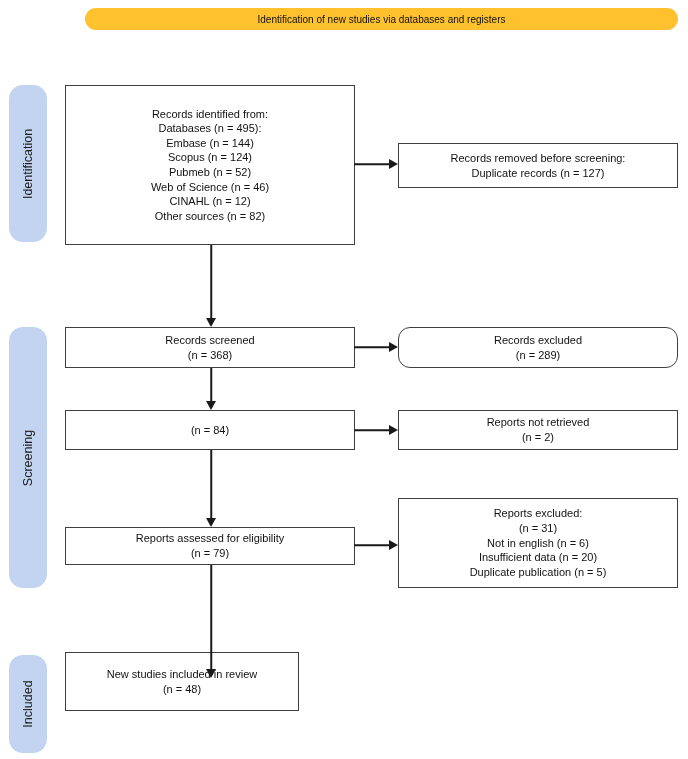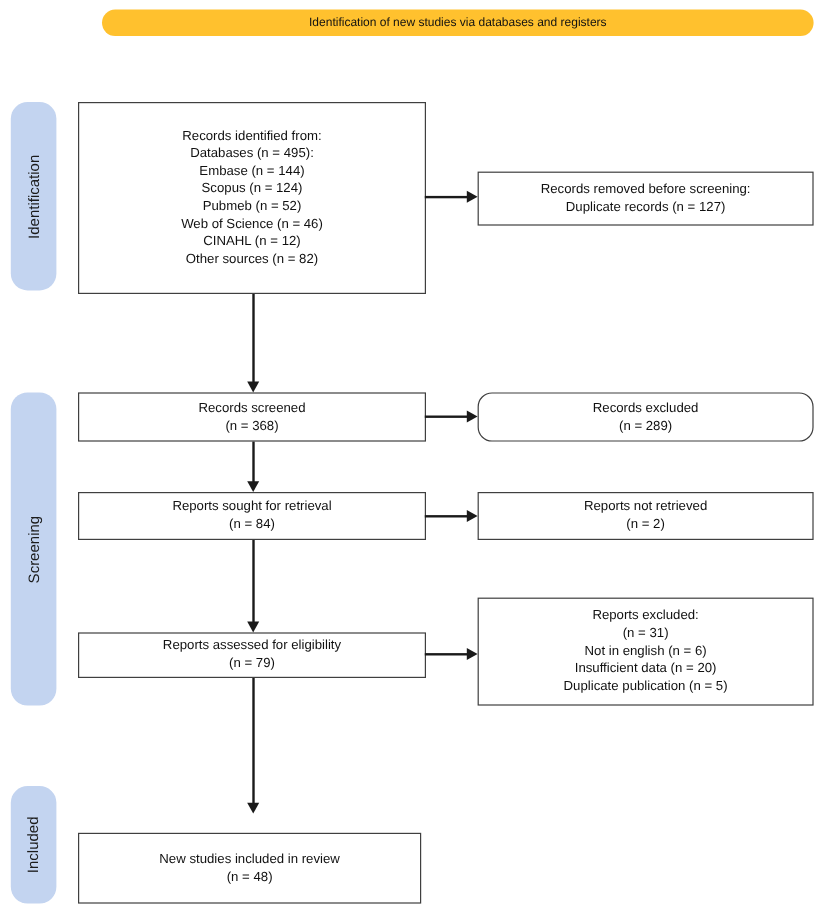--- a/index.html
+++ b/index.html
@@ -38,21 +38,21 @@
     text-align:center;font-size:11px;line-height:1.33;
   }
   .box-records-identified{left:65px;top:85px;width:290px;height:160px;}
   .box-records-removed{left:398px;top:143px;width:280px;height:45px;}
   .box-records-screened{left:65px;top:327px;width:290px;height:41px;}
   .box-records-excluded{left:398px;top:327px;width:280px;height:41px;border-radius:12px;}
   .box-reports-sought{left:65px;top:410px;width:290px;height:40px;}
   .box-reports-not-retrieved{left:398px;top:410px;width:280px;height:40px;}
   .box-reports-assessed{left:65px;top:527px;width:290px;height:38px;}
   .box-reports-excluded{left:398px;top:498px;width:280px;height:90px;}
-  .box-new-studies{left:65px;top:694px;width:286px;height:59px;}
+  .box-new-studies{left:65px;top:652px;width:234px;height:59px;}
   .arrow{position:absolute;}
   .arrow-h{height:12px;}
   .arrow-h .shaft{
     position:absolute;left:0;right:8px;top:50%;transform:translateY(-50%);
     height:1.5px;background:var(--arrow);
   }
   .arrow-h .head{
     position:absolute;right:0;top:50%;transform:translateY(-50%);
     width:0;height:0;border-left:9px solid var(--arrow);
     border-top:5.5px solid transparent;border-bottom:5.5px solid transparent;
@@ -115,21 +115,20 @@
     <div>Records screened</div>
     <div>(n = 368)</div>
   </div>
 
   <div class="box box-records-excluded">
     <div>Records excluded</div>
     <div>(n = 289)</div>
   </div>
 
   <div class="box box-reports-sought">
-    <div>Reports sought for retrieval</div>
     <div>(n = 84)</div>
   </div>
 
   <div class="box box-reports-not-retrieved">
     <div>Reports not retrieved</div>
     <div>(n = 2)</div>
   </div>
 
   <div class="box box-reports-assessed">
     <div>Reports assessed for eligibility</div>

